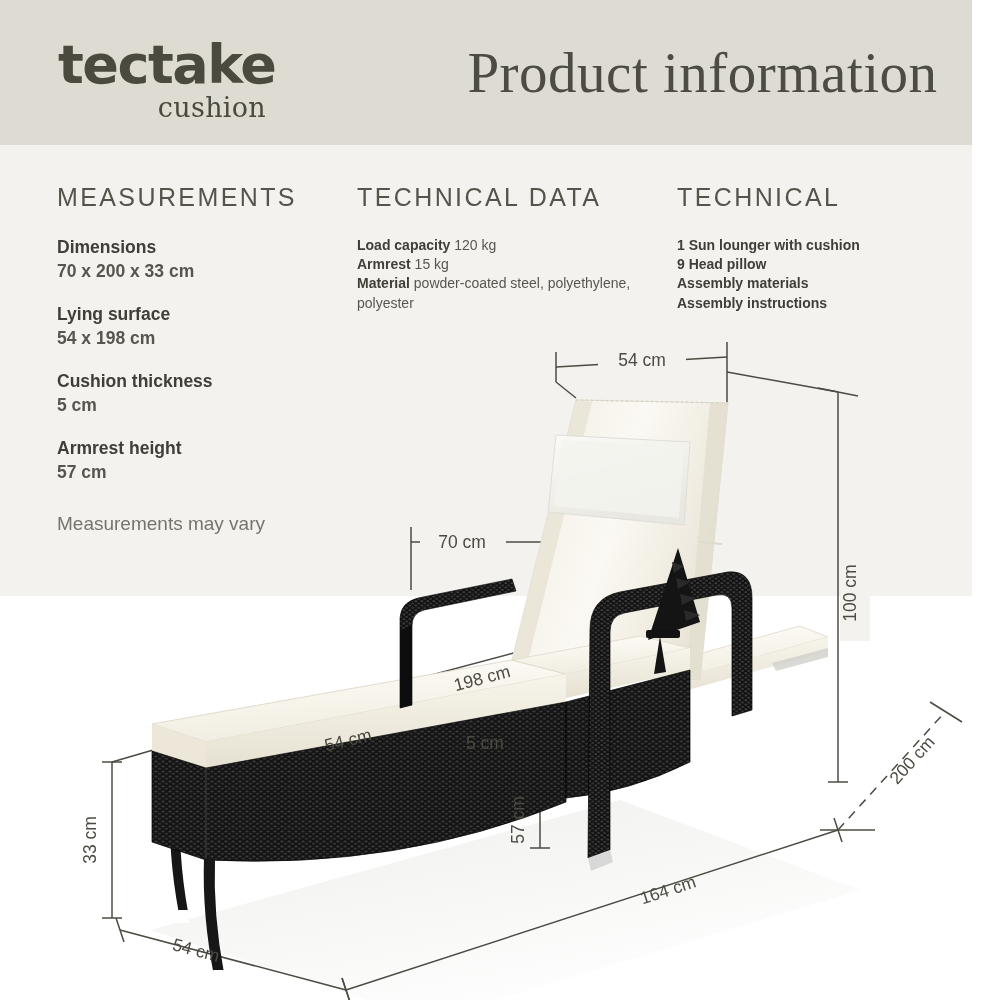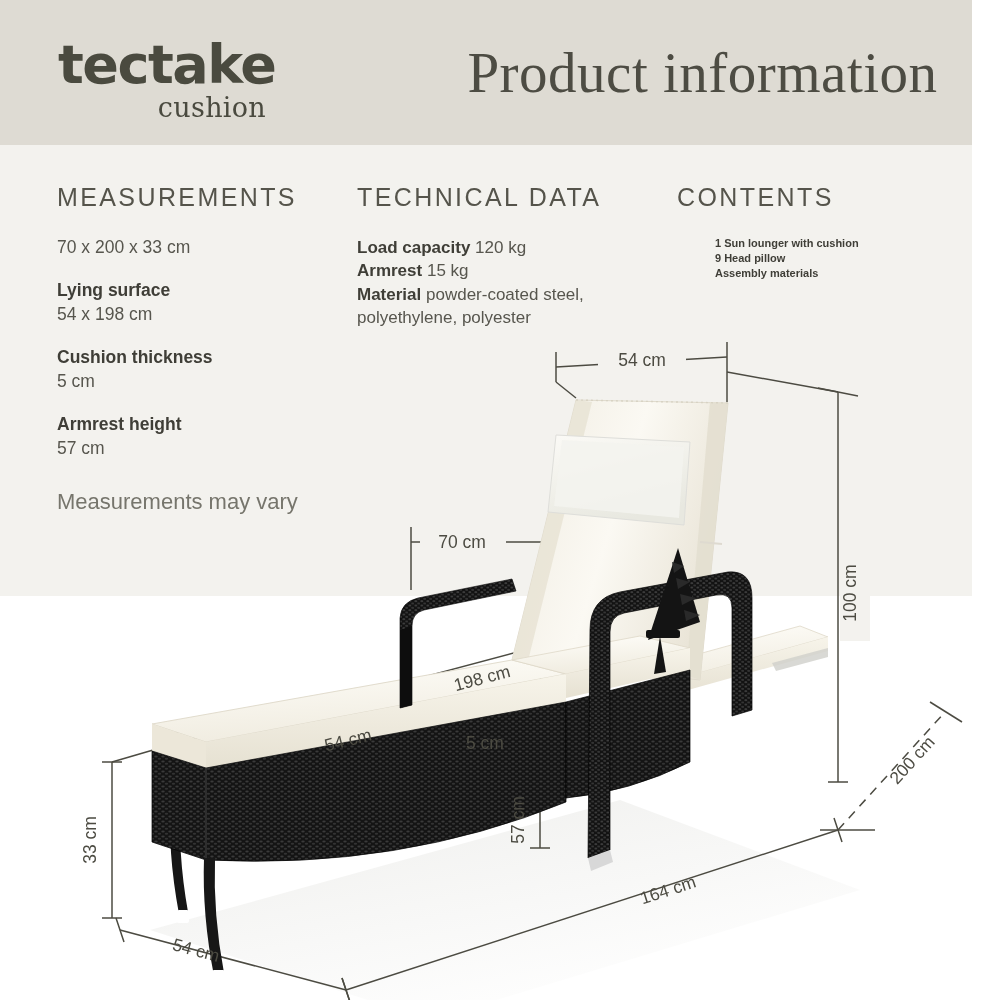--- a/index.html
+++ b/index.html
@@ -49,30 +49,30 @@
     font-family:"Liberation Sans", sans-serif;
     font-size:25px;font-weight:400;letter-spacing:2.4px;
     color:#55544b;margin:0 0 26px 0;line-height:1;
   }
   .spec-group{margin-bottom:19px;}
   .spec-label{
     font-size:17.5px;font-weight:bold;color:#3f3e37;
     line-height:1.37;
   }
   .spec-value{
-    font-size:17.5px;font-weight:400;color:#57564e;
+    font-size:17.5px;font-weight:700;color:#57564e;
     line-height:1.37;
   }
-  .inline-row{font-size:17px;line-height:1.37;color:#57564e;}
+  .inline-row{font-size:14px;line-height:1.37;color:#57564e;}
   .inline-row b{color:#3f3e37;font-weight:bold;}
   .note{
-    font-size:22px;color:#76756c;font-weight:400;margin-top:26px;line-height:1.37;
+    font-size:19px;color:#76756c;font-weight:400;margin-top:26px;line-height:1.37;
   }
   .contents-line{
-    font-size:11px;font-weight:bold;color:#3f3e37;line-height:1.37;margin-left:38px;
+    font-size:14px;font-weight:bold;color:#3f3e37;line-height:1.37;
   }
 
   
   #drawing{position:absolute;left:0;top:330px;width:1000px;height:670px;}
   #drawing svg{display:block;width:1000px;height:670px;}
 
   .dimlabel{
     font-family:"Liberation Sans", sans-serif;
     font-size:17.5px;fill:#4c4b42;
   }
@@ -90,20 +90,21 @@
     <div class="logo-main">tectake</div>
     <div class="logo-sub">cushion</div>
   </div>
 
   <div class="page-title">Product information</div>
 
   <div class="col col-measurements">
     <div class="col-head">MEASUREMENTS</div>
 
     <div class="spec-group">
+      <div class="spec-label">Dimensions</div>
       <div class="spec-value">70 x 200 x 33 cm</div>
     </div>
 
     <div class="spec-group">
       <div class="spec-label">Lying surface</div>
       <div class="spec-value">54 x 198 cm</div>
     </div>
 
     <div class="spec-group">
       <div class="spec-label">Cushion thickness</div>
@@ -129,24 +130,25 @@
       <b>Armrest</b>
       <span>15 kg</span>
     </div>
     <div class="inline-row">
       <b>Material</b>
       <span>powder-coated steel, polyethylene, polyester</span>
     </div>
   </div>
 
   <div class="col col-contents">
-    <div class="col-head">CONTENTS</div>
+    <div class="col-head">TECHNICAL</div>
     <div class="contents-line">1 Sun lounger with cushion</div>
     <div class="contents-line">9 Head pillow</div>
     <div class="contents-line">Assembly materials</div>
+    <div class="contents-line">Assembly instructions</div>
   </div>
 
   <div id="drawing">
     <svg viewBox="0 0 1000 670" xmlns="http://www.w3.org/2000/svg">
       <defs>
 
         <pattern id="rattan" width="7" height="5" patternUnits="userSpaceOnUse">
           <rect width="7" height="5" fill="#141414"></rect>
           <ellipse cx="2" cy="1.4" rx="1.7" ry="1" fill="#3a3a3a"></ellipse>
           <ellipse cx="5.5" cy="3.8" rx="1.7" ry="1" fill="#333333"></ellipse>

